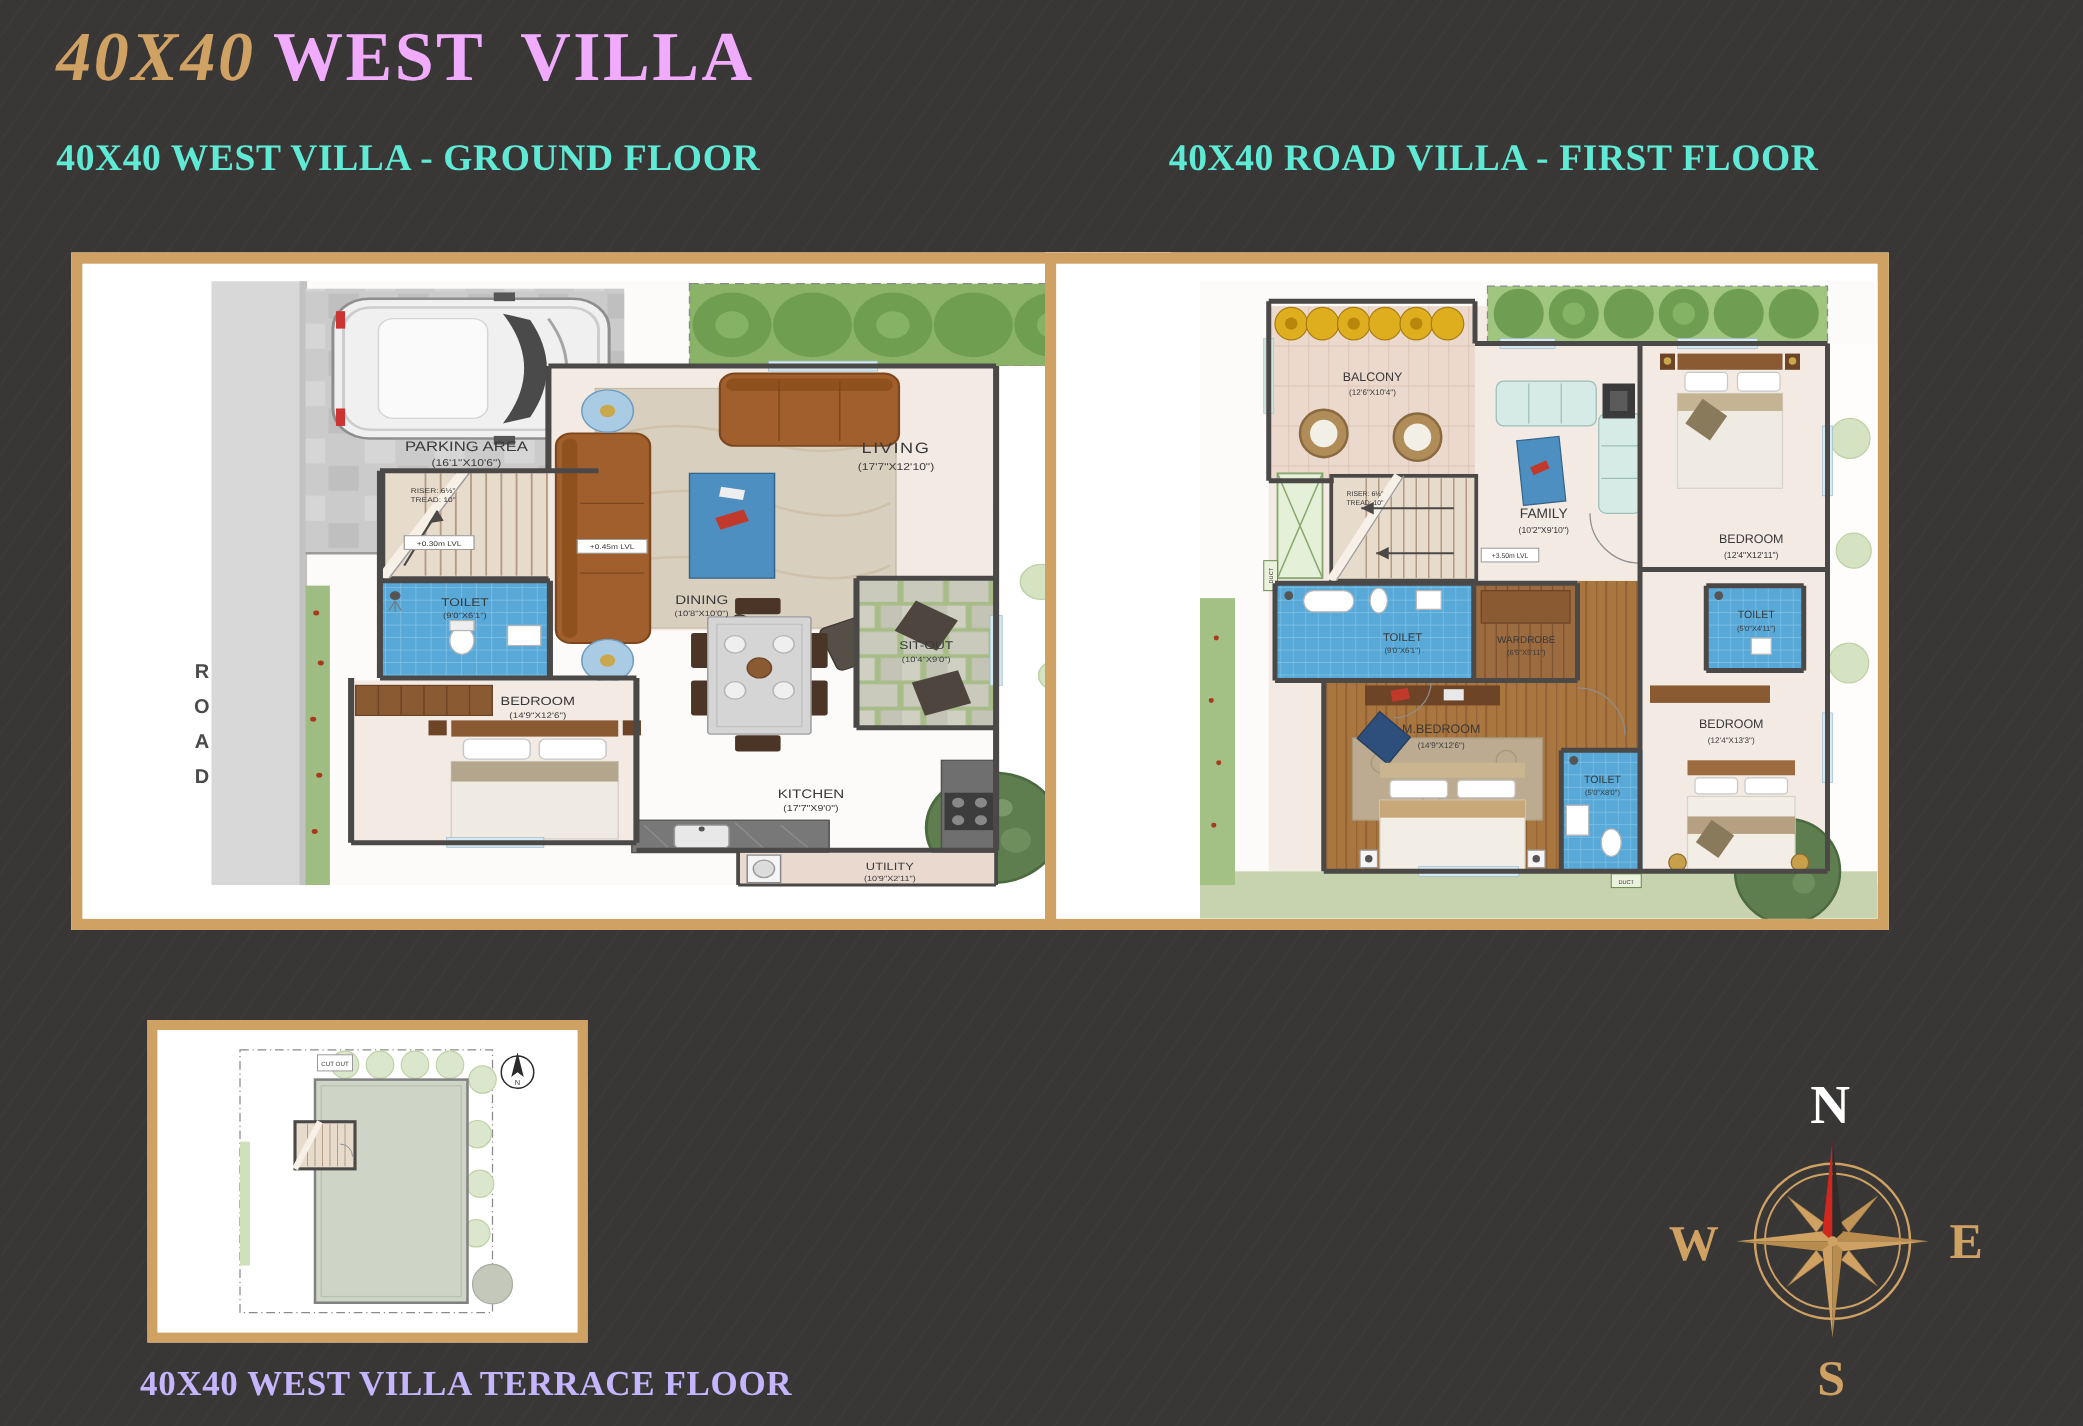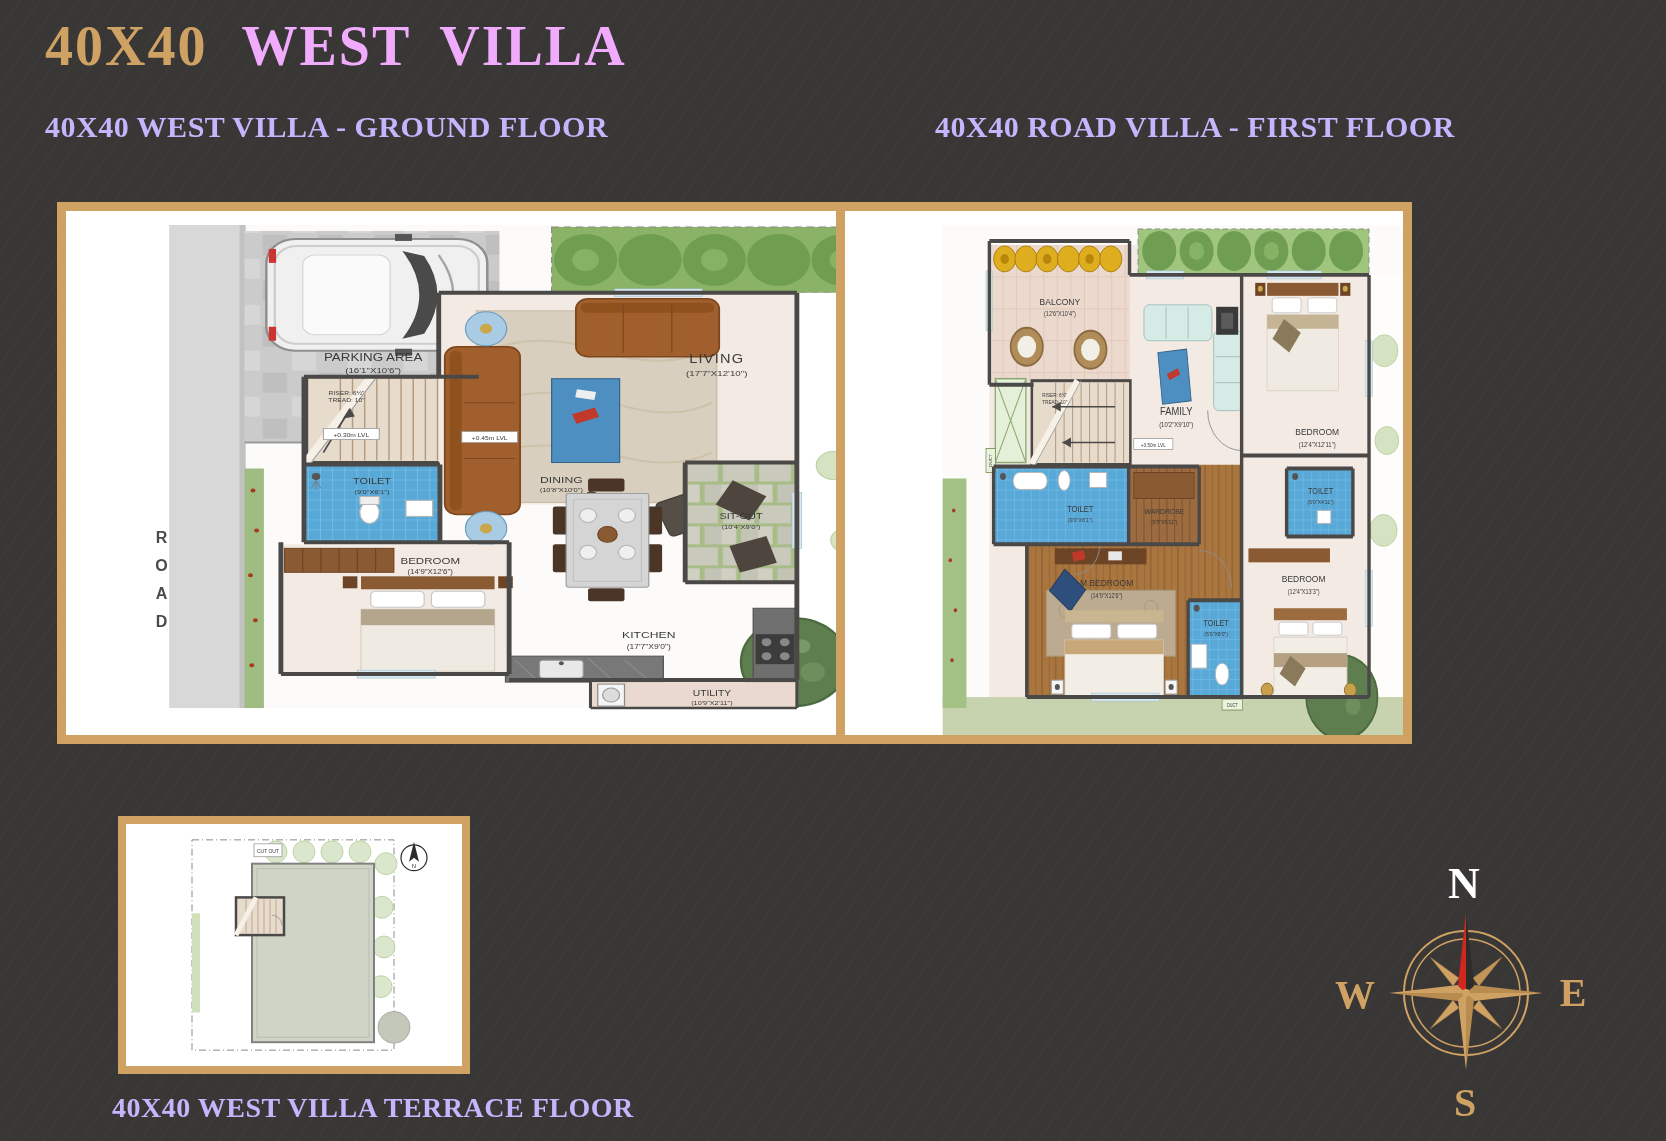--- a/index.html
+++ b/index.html
@@ -7,34 +7,34 @@
     width:1666px;height:1141px;position:relative;overflow:hidden;
     background:#393636;
     background-image:repeating-linear-gradient(125deg, rgba(255,255,255,0.015) 0 2px, transparent 2px 16px);
     font-family:"Liberation Sans", sans-serif;
   }
   .title{
     position:absolute;left:45px;top:14px;
     font-family:"Liberation Serif", serif;font-weight:bold;font-size:56px;letter-spacing:2px;
     white-space:nowrap;
   }
-  .title .gold{color:#cfa264;margin-right:34px;}
+  .title .gold{color:#cfa264;margin-right:14px;font-style:italic;}
   .title .white{color:#f0abfc;word-spacing:14px;}
   .floor-header{
-    position:absolute;color:#c4b5fd;
+    position:absolute;color:#5eead4;
     font-family:"Liberation Serif", serif;font-weight:bold;font-size:30px;letter-spacing:0.5px;
     white-space:nowrap;
   }
   #hdr-ground{left:45px;top:110px;}
   #hdr-first{left:935px;top:110px;}
   .panel{
     position:absolute;background:#ffffff;border:9px solid #cfa264;box-sizing:border-box;
   }
   #panel-ground{left:57px;top:202px;width:880px;height:542px;}
-  #panel-first{left:836px;top:202px;width:576px;height:542px;}
+  #panel-first{left:836px;top:202px;width:675px;height:542px;}
   #panel-terrace{left:118px;top:816px;width:352px;height:258px;border-width:8px;}
   .panel svg{position:absolute;left:0;top:0;width:100%;height:100%;}
   .plan-text{font-family:"Liberation Sans", sans-serif;fill:#3a3a3a;}
   .road-label{
     position:absolute;left:86px;top:318px;
     writing-mode:vertical-rl;text-orientation:upright;
     letter-spacing:11px;font-size:16px;font-weight:bold;color:#4a4a4a;
   }
   .terrace-caption{
     position:absolute;left:112px;top:1092px;color:#c4b5fd;

